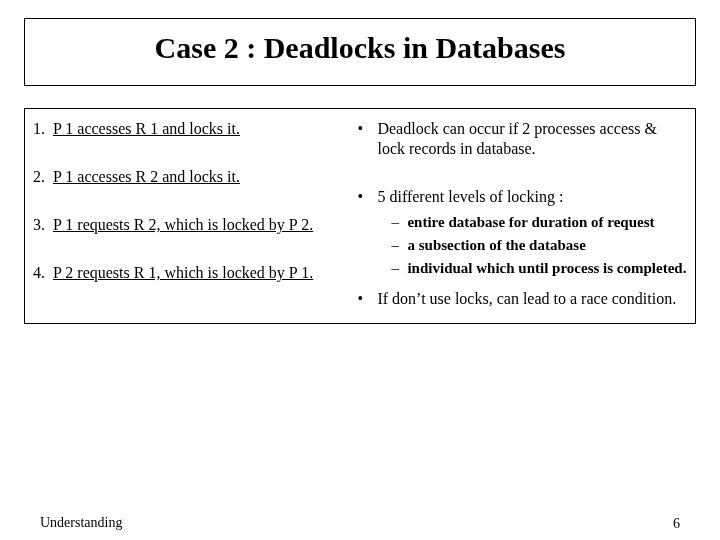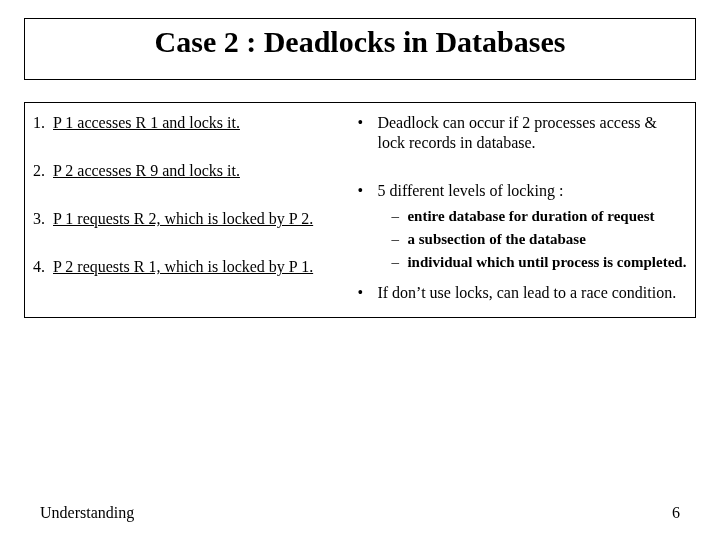--- a/index.html
+++ b/index.html
@@ -7,21 +7,21 @@
     width: 720px;
     height: 540px;
     background: #fff;
     font-family: "Times New Roman", Times, serif;
     color: #000;
     position: relative;
     padding: 18px 24px 0 24px;
   }
   .title-box {
     border: 1.5px solid #000;
-    padding: 6px 10px 20px 10px;
+    padding: 12px 10px 20px 10px;
     text-align: center;
     margin-bottom: 22px;
   }
   .title-box h1 {
     font-size: 30px;
     font-weight: bold;
   }
   .content {
     border: 1px solid #000;
     display: flex;
@@ -74,24 +74,24 @@
     width: 16px;
     flex-shrink: 0;
   }
   .sub-item .txt {
     flex: 1;
     font-weight: bold;
   }
   .b { font-weight: normal; }
   .footer {
     position: absolute;
-    bottom: 18px;
+    bottom: 8px;
     left: 40px;
     right: 40px;
-    font-size: 16px;
+    font-size: 14px;
     display: flex;
     justify-content: space-between;
     align-items: flex-end;
   }
   .footer-left { line-height: 1.2; }
   .gap-right-1 { height: 14px; }
 </style>
 </head>
 <body>
 
@@ -101,21 +101,21 @@
 
 <div class="content">
 
   <div class="col-left">
     <div class="num-item">
       <div class="num">1.</div>
       <div class="txt">P 1 accesses R 1 and locks it.</div>
     </div>
     <div class="num-item">
       <div class="num">2.</div>
-      <div class="txt">P 2 accesses R 9 and locks it.</div>
+      <div class="txt">P 1 accesses R 2 and locks it.</div>
     </div>
     <div class="num-item">
       <div class="num">3.</div>
       <div class="txt">P 1 requests R 2, which is locked by P 2.</div>
     </div>
     <div class="num-item" style="margin-bottom:6px;">
       <div class="num">4.</div>
       <div class="txt">P 2 requests R 1, which is locked by P 1.</div>
     </div>
   </div>

